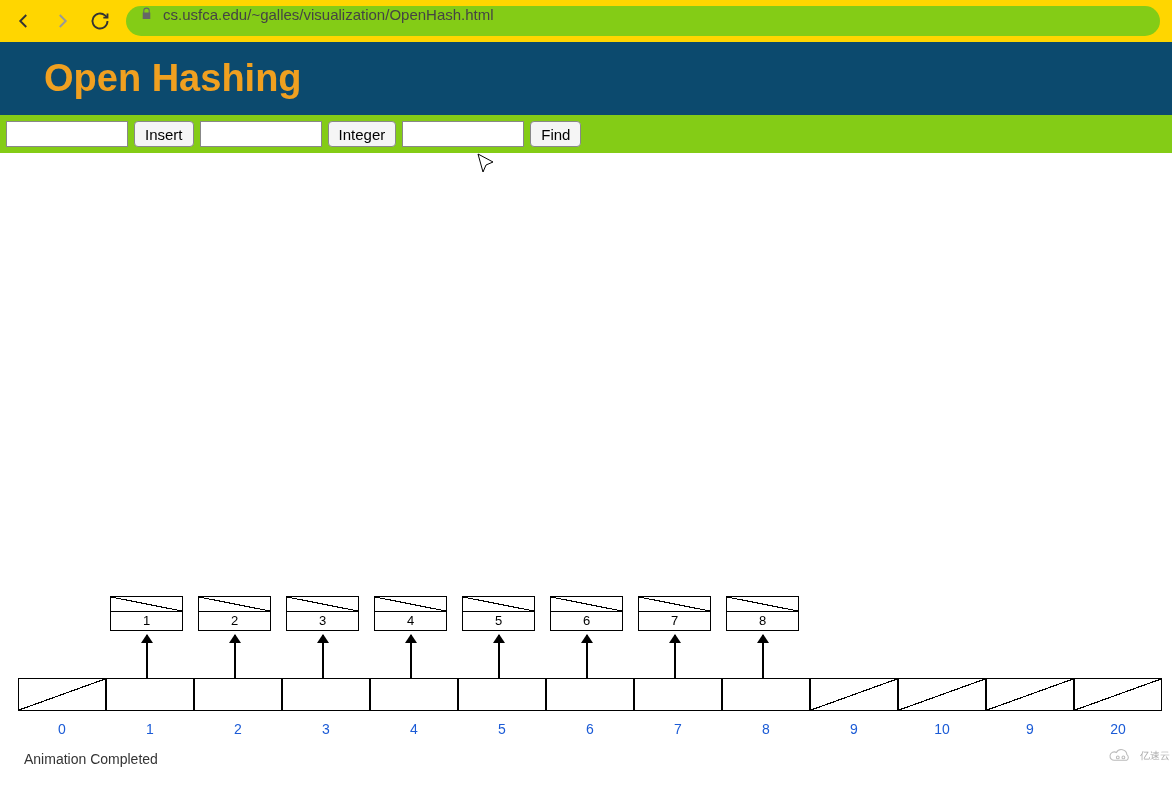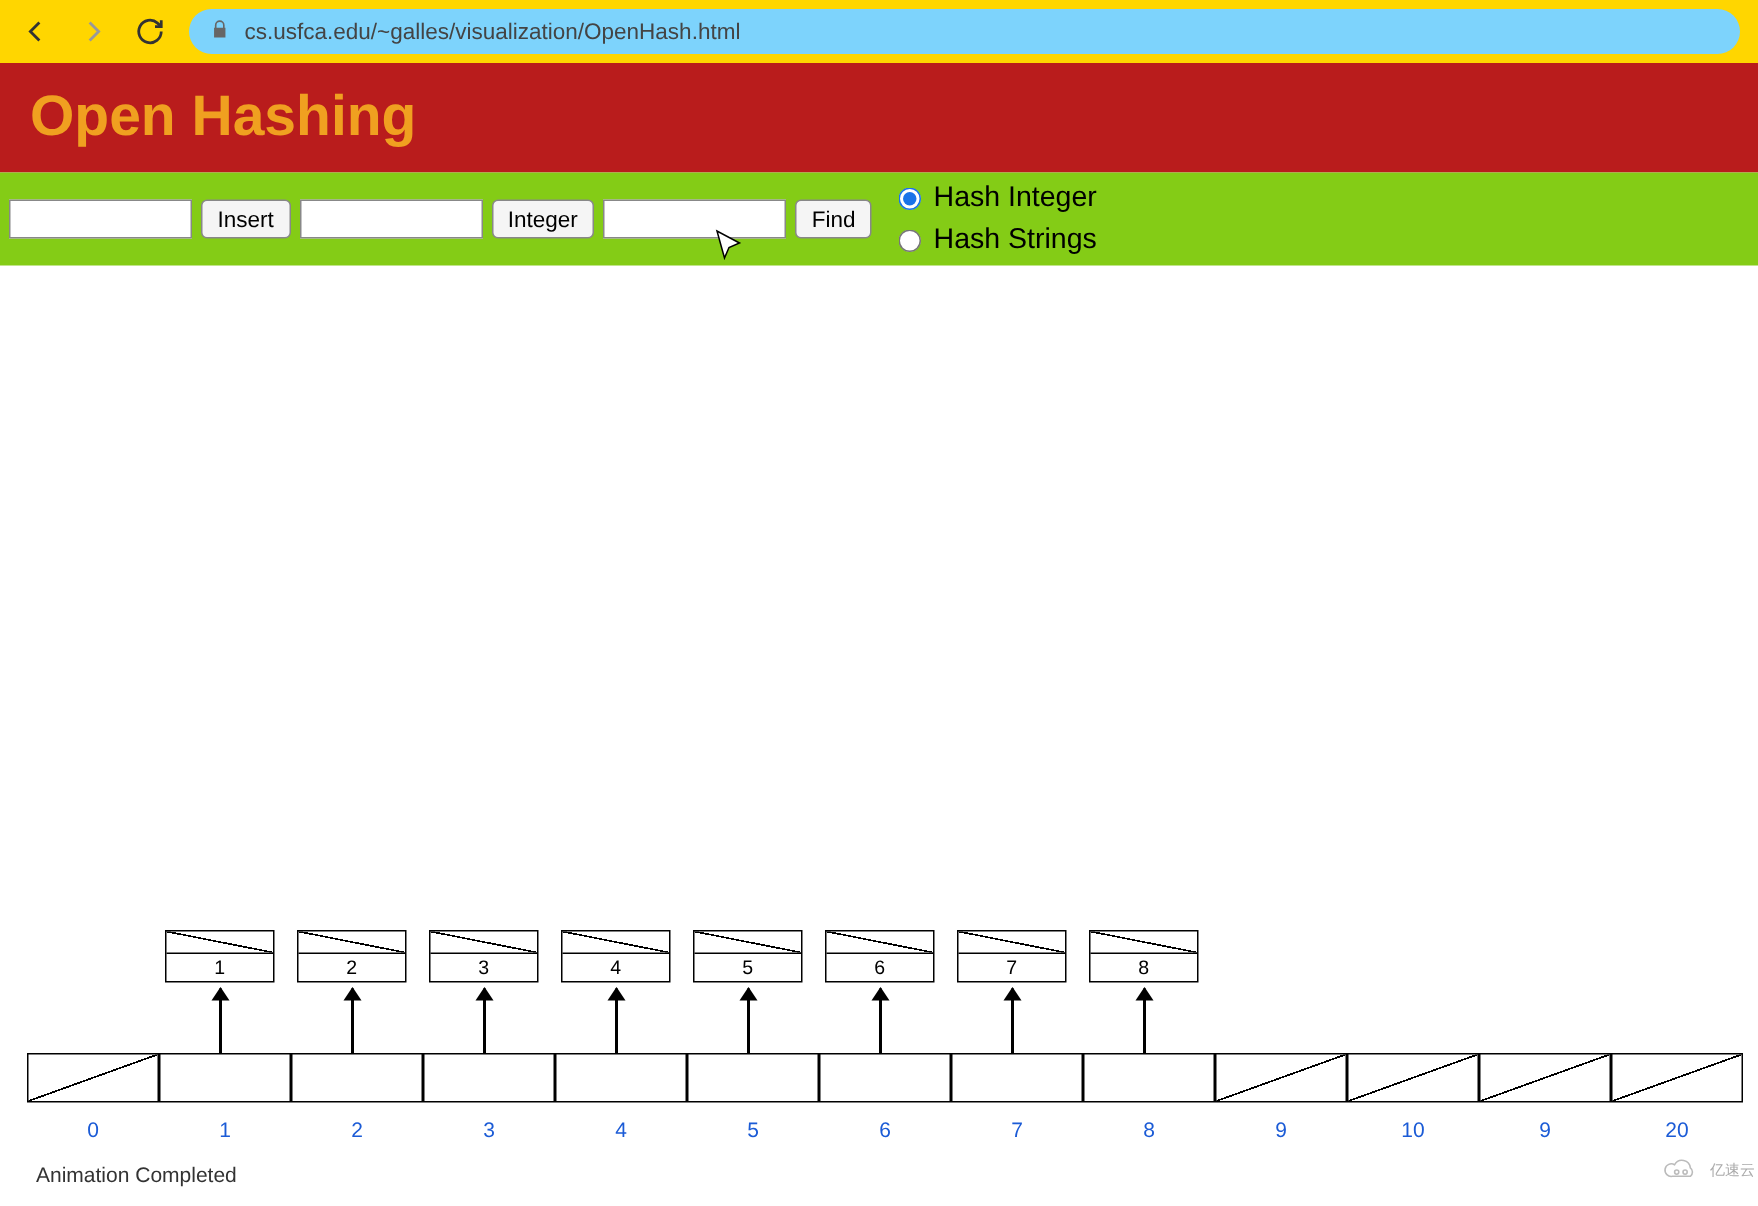--- a/index.html
+++ b/index.html
@@ -3,24 +3,24 @@
 <meta charset="utf-8">
 <style>
 * { margin: 0; padding: 0; box-sizing: border-box; }
 body { font-family: Arial, sans-serif; background: #fff; width: 1172px; height: 804px; overflow: hidden; position: relative; }
 
 .browser-bar { background: #ffd600; height: 42px; display: flex; align-items: center; padding: 0 12px; gap: 14px; }
 .nav-arrow { width: 24px; height: 24px; display: flex; align-items: center; justify-content: center; cursor: pointer; }
 .nav-arrow svg { width: 18px; height: 18px; }
 .forward-arrow svg { stroke: #999; }
 .reload svg { width: 20px; height: 20px; }
-.url-box { background: #7dd3fc; border-radius: 16px; height: 30px; flex: 1; display: flex; align-items: center; padding: 0 14px; gap: 10px; font-size: 15px; color: #444; }
+.url-box { background: #84cc16; border-radius: 16px; height: 30px; flex: 1; display: flex; align-items: flex-start; padding: 0 14px; gap: 10px; font-size: 15px; color: #444; }
 .lock-icon svg { width: 13px; height: 13px; }
 
-.page-header { background: #b91c1c; padding: 15px 20px; }
+.page-header { background: #0c4a6e; padding: 15px 44px; }
 .page-title { color: #f0a020; font-size: 38px; font-weight: bold; font-family: Verdana, sans-serif; }
 
 .controls-bar { background: #84cc16; padding: 6px 6px; display: flex; align-items: center; gap: 6px; }
 .ctrl-input { width: 122px; height: 26px; border: 1px solid #888; padding: 2px 4px; font-size: 14px; }
 .ctrl-btn { height: 26px; padding: 0 10px; border: 1px solid #888; background: #f5f5f5; font-size: 15px; cursor: pointer; border-radius: 4px; }
 .radio-group { margin-left: 12px; display: flex; flex-direction: column; gap: 6px; font-size: 19px; }
 .radio-row { display: flex; align-items: center; gap: 8px; }
 .radio-row input { width: 15px; height: 15px; accent-color: #1a73e8; }
 
 .cursor-ptr { position: absolute; left: 475px; top: 152px; pointer-events: none; width: 24px; height: 24px; }
@@ -83,30 +83,20 @@
   <div class="page-title">Open Hashing</div>
 </div>
 
 <div class="controls-bar">
   <input class="ctrl-input" value="" style="">
   <button class="ctrl-btn">Insert</button>
   <input class="ctrl-input" value="" style="">
   <button class="ctrl-btn">Integer</button>
   <input class="ctrl-input" value="" style="">
   <button class="ctrl-btn">Find</button>
-  <div class="radio-group">
-    <label class="radio-row">
-      <input type="radio" name="hm" checked="" style="">
-      <span>Hash Integer</span>
-    </label>
-    <label class="radio-row">
-      <input type="radio" name="hm" style="">
-      <span>Hash Strings</span>
-    </label>
-  </div>
 </div>
 
 <svg class="cursor-ptr" viewBox="0 0 24 24">
     <path fill="#fff" stroke="#000" stroke-width="1" d="M3 2l5 18 3-7 7-3z"></path>
   </svg>
 
 <div class="canvas-area">
 
   <div class="node-row" id="node-row">
       <div class="node">

